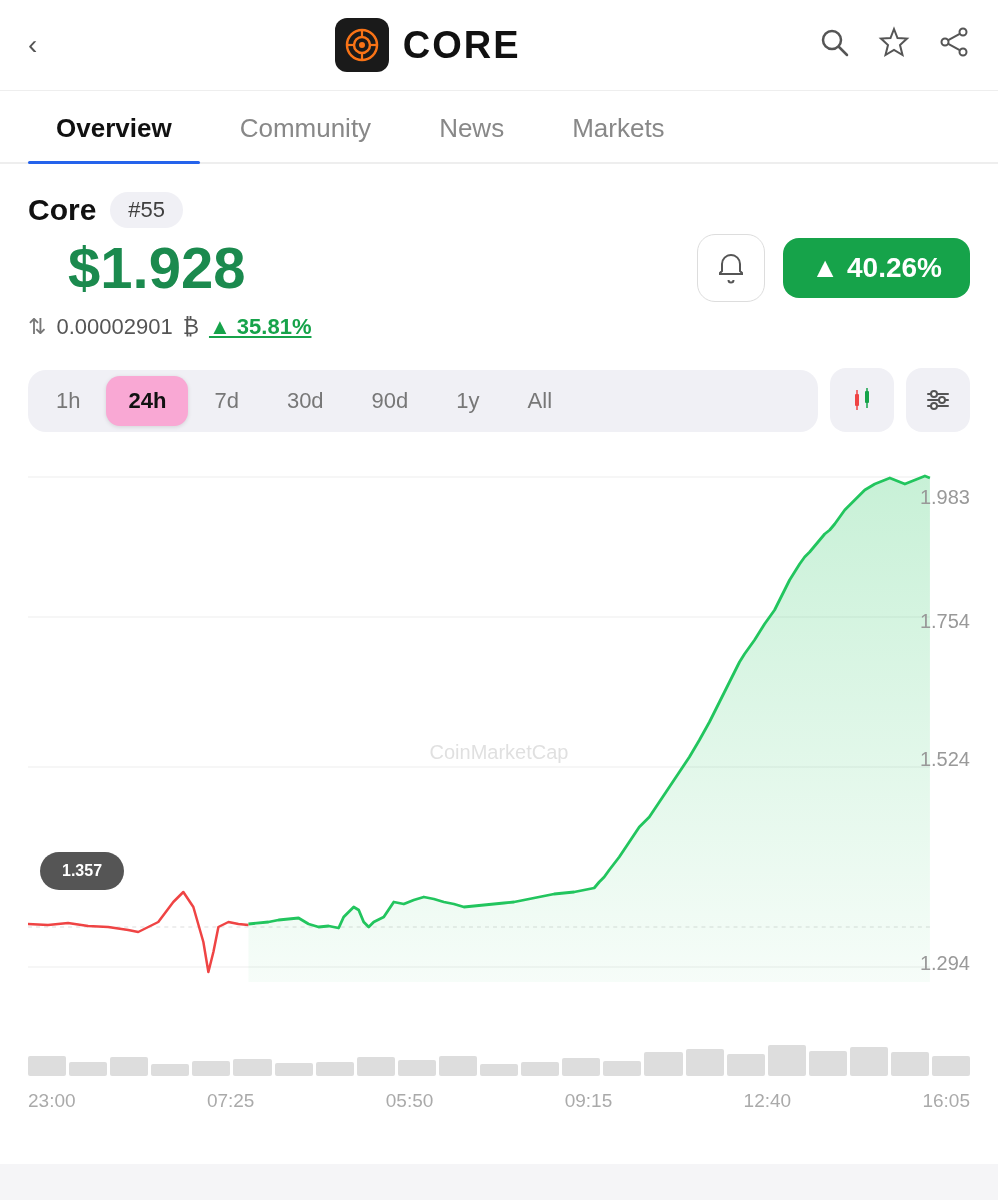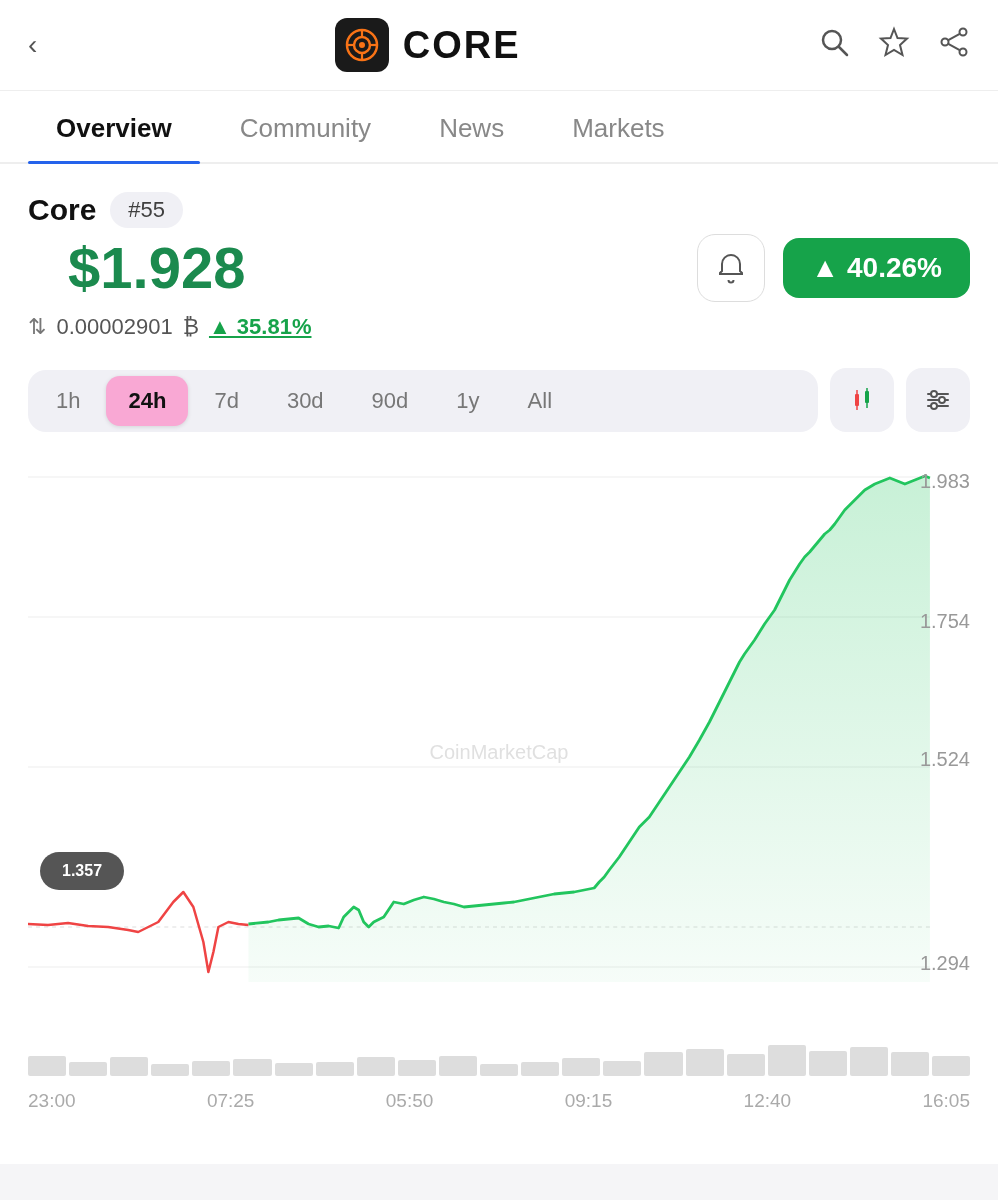--- a/index.html
+++ b/index.html
@@ -341,21 +341,21 @@
           <line x1="4" y1="20" x2="24" y2="20" stroke="#555" stroke-width="2" stroke-linecap="round"></line>
           <circle cx="10" cy="8" r="3" fill="#fff" stroke="#555" stroke-width="2"></circle>
           <circle cx="18" cy="14" r="3" fill="#fff" stroke="#555" stroke-width="2"></circle>
           <circle cx="10" cy="20" r="3" fill="#fff" stroke="#555" stroke-width="2"></circle>
         </svg>
     </button>
   </div>
 
   <div class="chart-wrapper">
     
-    <span class="chart-label" style="top: 8px;">1.983</span>
+    <span class="chart-label" style="top: 24px;">1.983</span>
     <span class="chart-label" style="top: 148px;">1.754</span>
     <span class="chart-label" style="top: 286px;">1.524</span>
     <span class="chart-label" style="top: 490px;">1.294</span>
 
     
     <div class="watermark">CoinMarketCap</div>
 
     
     <div class="price-tooltip">1.357</div>
 

